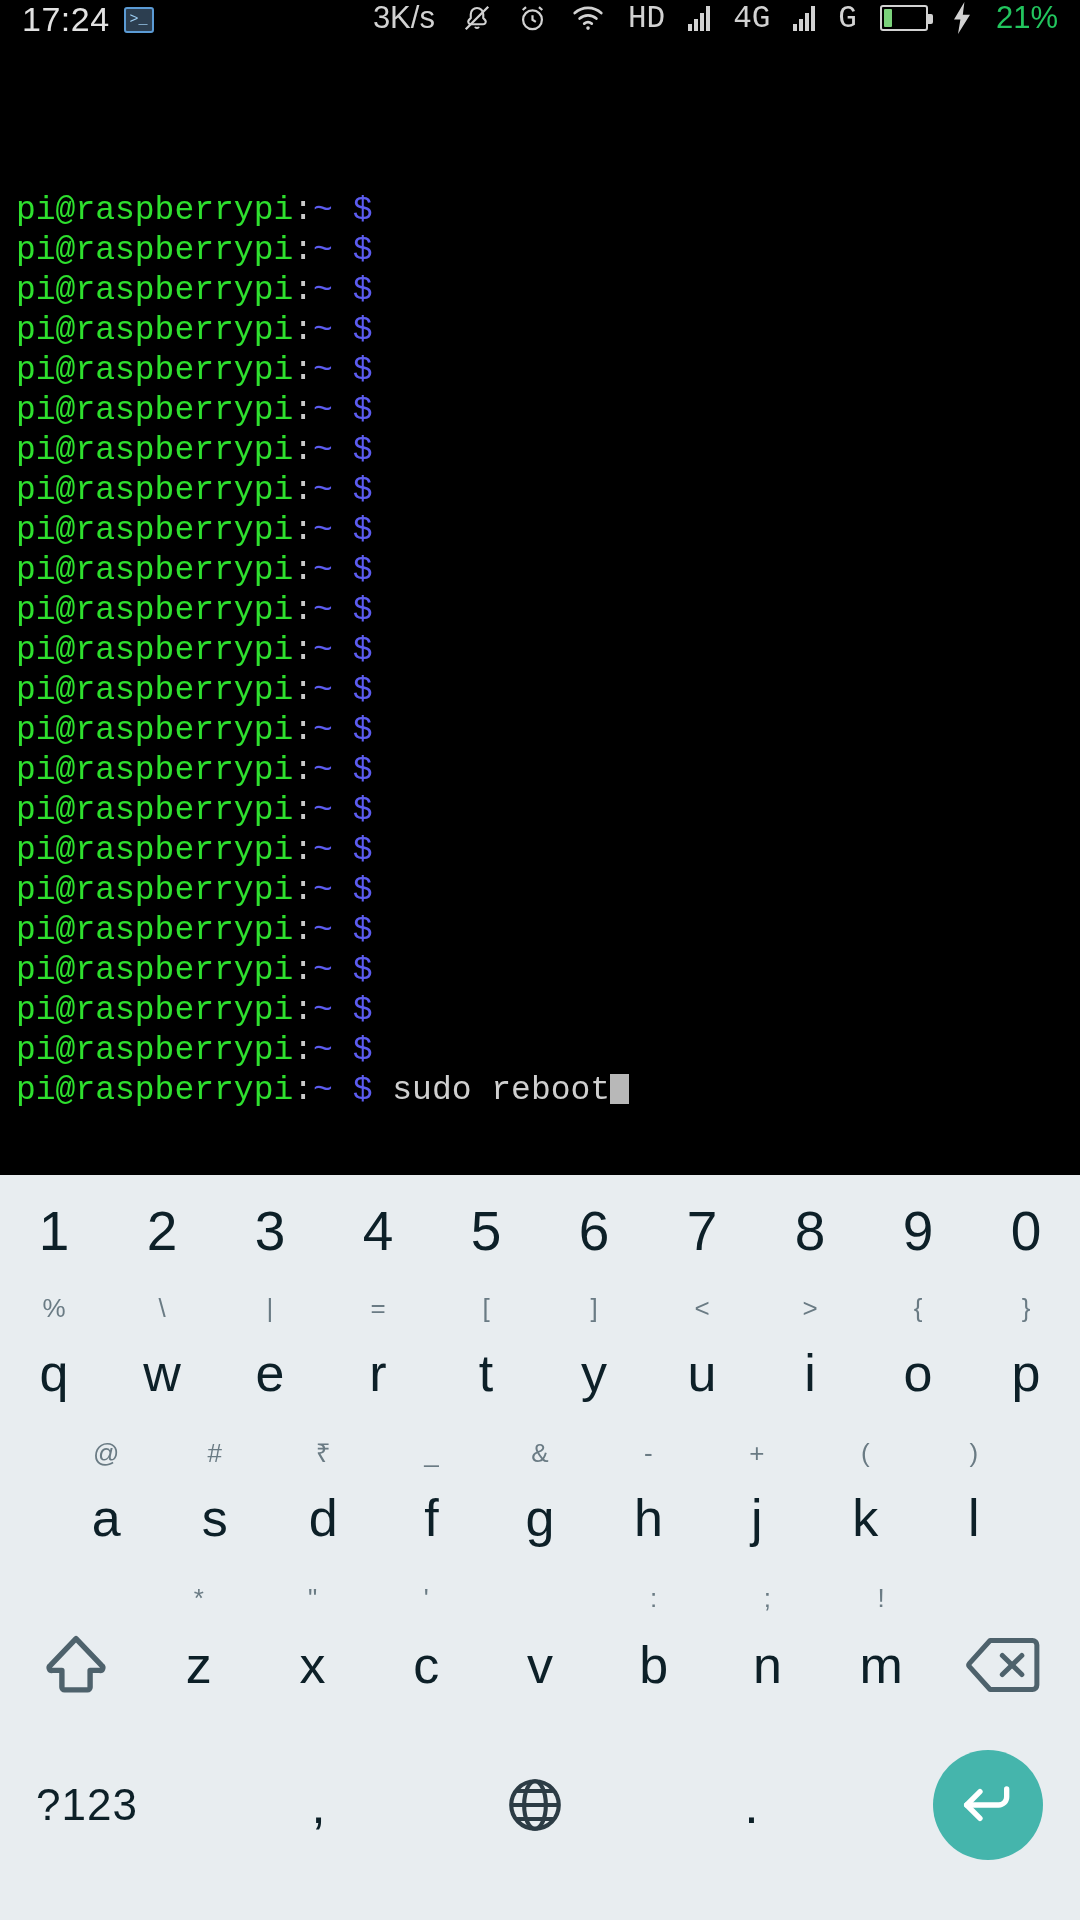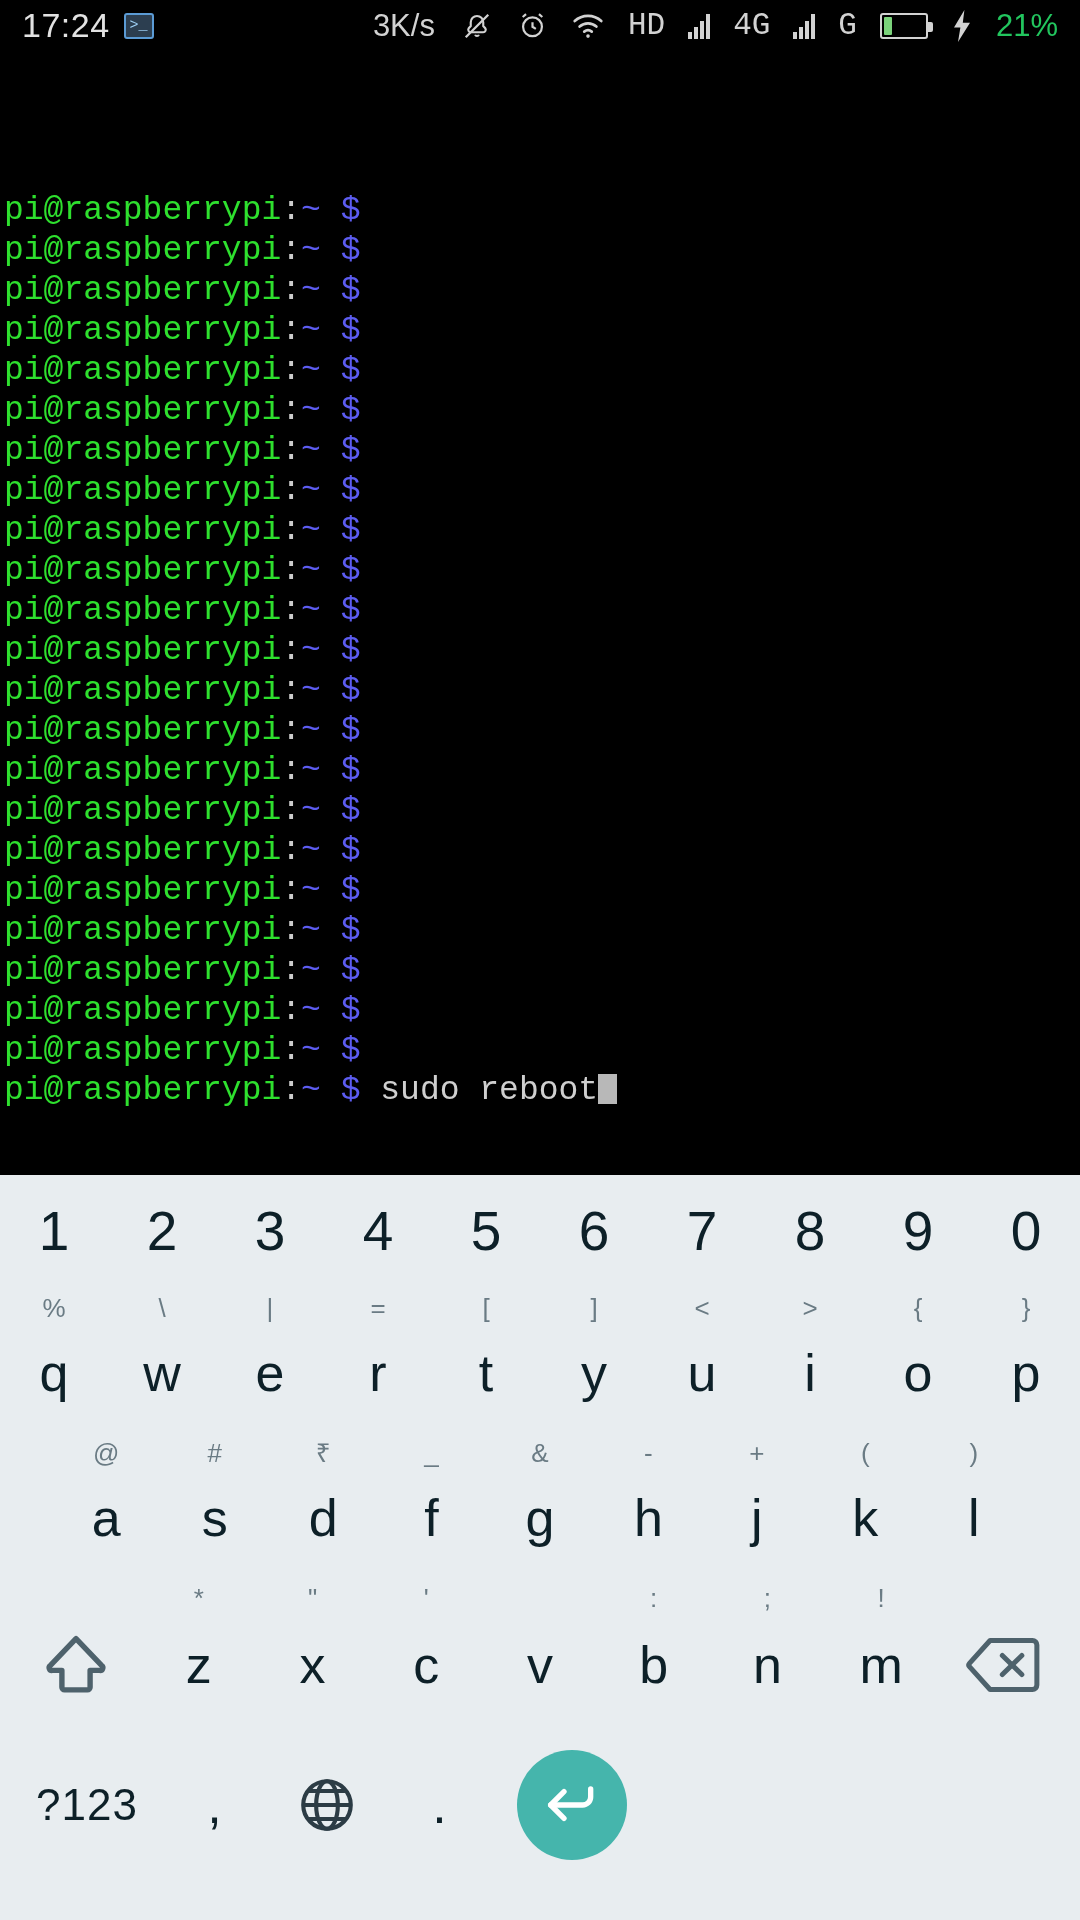--- a/index.html
+++ b/index.html
@@ -7,21 +7,21 @@
     width:1080px; height:1920px;
     background:#000;
     font-family:"Liberation Sans", sans-serif;
     overflow:hidden;
   }
   #screen { position:relative; width:1080px; height:1920px; background:#000; }
 
   
   .statusbar {
     position:absolute; top:0; left:0; width:1080px; height:51px;
-    background:#000; display:flex; align-items:center;
+    background:#000; display:flex; align-items:flex-start;
     padding:0 22px; color:#d4d4d4;
   }
   .sb-left { display:flex; align-items:center; gap:14px; }
   .sb-clock { font-size:34px; color:#e2e2e2; letter-spacing:0.5px; }
   .sb-termicon {
     width:30px; height:26px; border:2px solid #5b9bd5; border-radius:3px;
     background:#2c3e50; display:flex; align-items:center; justify-content:center;
     font-family:"Liberation Mono", monospace; font-size:15px; color:#9fd0f5; line-height:1;
   }
   .sb-spacer { flex:1; }
@@ -56,21 +56,21 @@
     letter-spacing:0.5px; white-space:nowrap;
   }
   .ab-spacer { flex:1; }
   .clipboard-btn { width:64px; height:64px; display:flex; align-items:center; justify-content:center; }
   .overflow-btn { width:64px; height:64px; display:flex; flex-direction:column;
     align-items:center; justify-content:center; gap:7px; margin-left:28px; }
   .overflow-btn span { width:8px; height:8px; border-radius:50%; background:#fff; display:block; }
 
   
   .terminal {
-    position:absolute; top:185px; left:0; width:1008px; height:990px;
+    position:absolute; top:185px; left:12px; width:1008px; height:990px;
     background:#000; padding:6px 0 0 4px; overflow:hidden;
   }
   .tline {
     font-family:"Liberation Mono", monospace;
     font-size:33px; line-height:40px; white-space:pre; letter-spacing:0px;
   }
   .c-green { color:#2ee02e; }
   .c-white { color:#cccccc; }
   .c-blue  { color:#5c5cf0; }
   .c-cmd   { color:#cfcfcf; }
@@ -82,21 +82,21 @@
   
   .keyboard {
     position:absolute; top:1175px; left:0; width:1080px; height:745px;
     background:#e8edf0;
   }
   .krow { display:flex; width:1080px; }
   .krow.r0 { height:112px; }
   .krow.r1 { height:145px; }
   .krow.r2 { height:145px; }
   .krow.r3 { height:150px; }
-  .krow.r4 { height:155px; }
+  .krow.r4 { height:155px;justify-content:space-between; }
 
   .key {
     flex:1; position:relative; display:flex; align-items:center; justify-content:center;
     color:#0d2028; font-size:0;
   }
   .key .main {
     font-size:52px; font-weight:400; color:#0d2028;
     font-family:"Liberation Sans", sans-serif; line-height:1;
   }
   .key .main.num { font-size:55px; }

